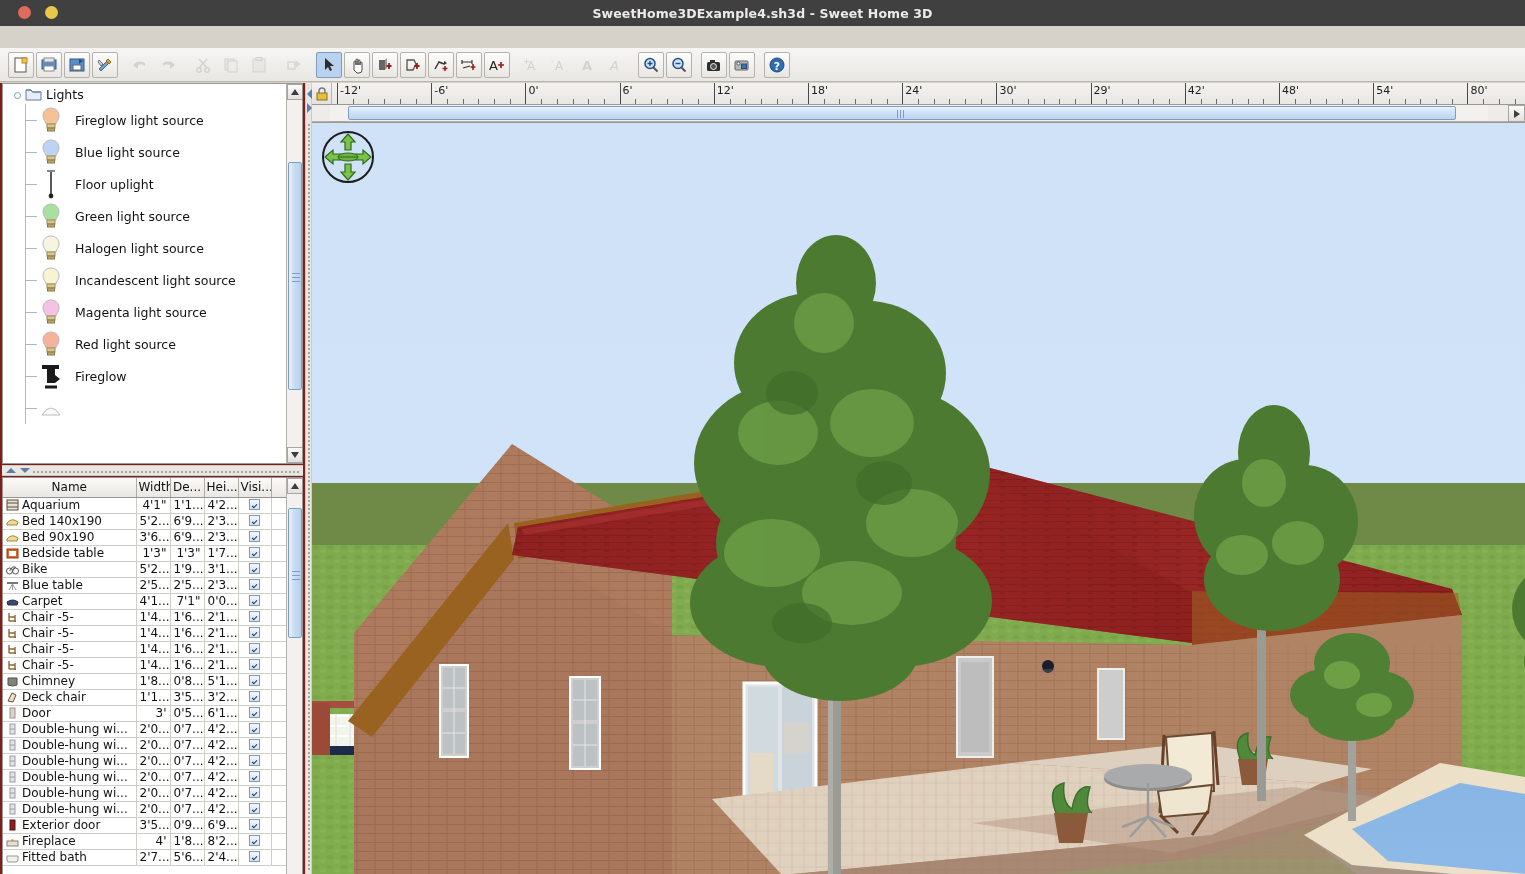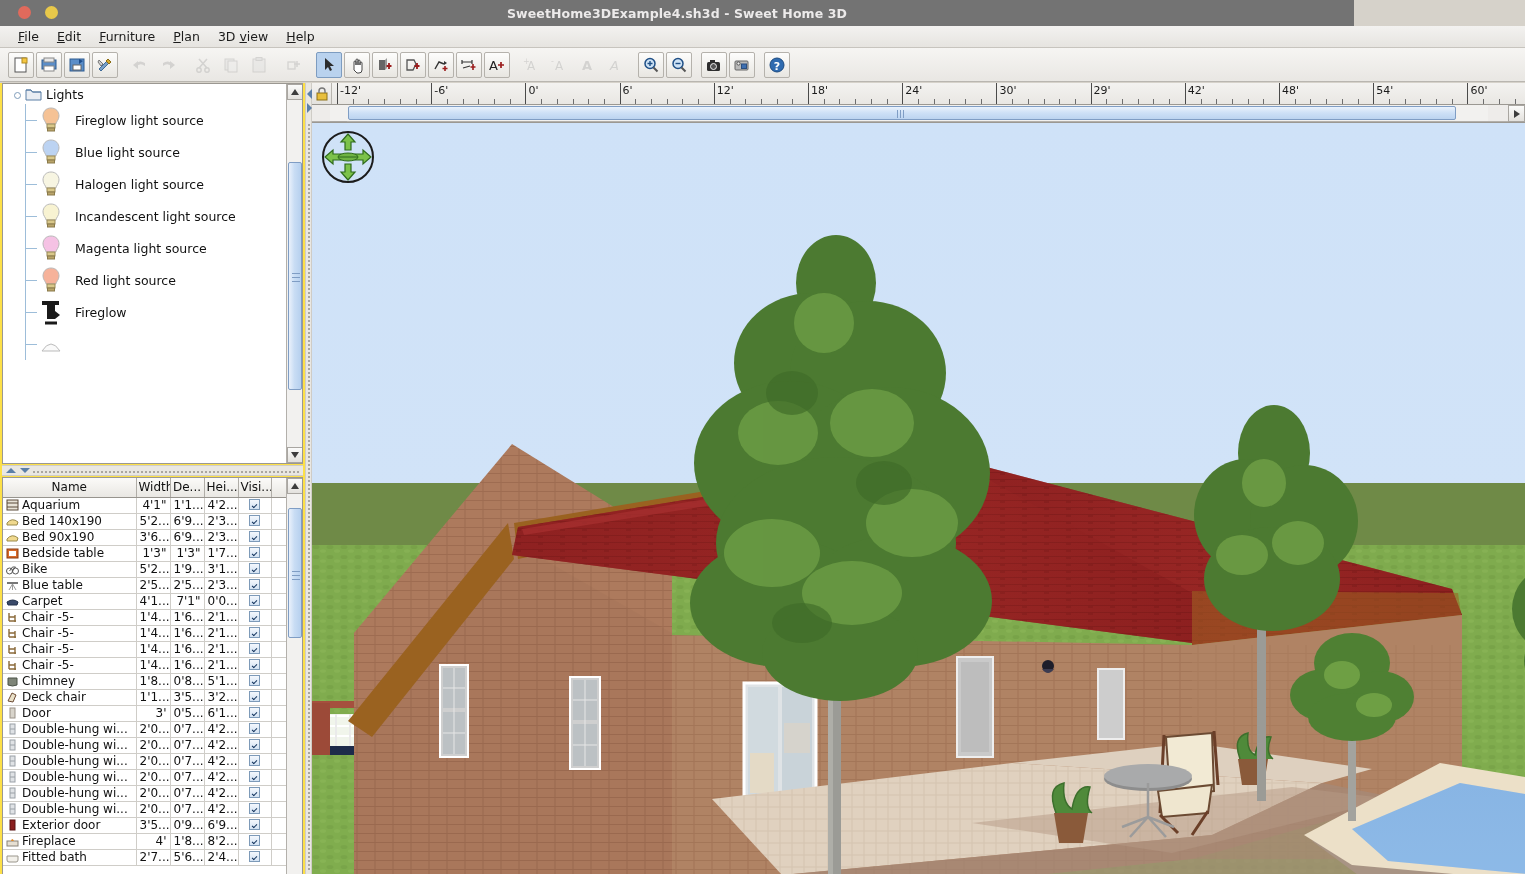--- a/index.html
+++ b/index.html
@@ -5,22 +5,22 @@
   * { box-sizing: border-box; margin:0; padding:0; }
   html,body{
     width:1525px; height:874px; overflow:hidden;
     font-family:"DejaVu Sans", sans-serif;
     background:#d6d2ca;
   }
   #app{ position:relative; width:1525px; height:874px; }
 
   
   .titlebar{
-    position:absolute; left:0; top:0; width:1354px; height:26px;
-    background:#737373; display:flex; align-items:center;
+    position:absolute; left:0; top:0; width:1525px; height:26px;
+    background:#404040; display:flex; align-items:center;
   }
   .win-btns{ position:absolute; left:18px; top:6px; display:flex; gap:14px; }
   .wb{ width:13px; height:13px; border-radius:50%; }
   .wb.close{ background:#e06a5c; }
   .wb.min{ background:#e8c84a; }
   .title-text{
     width:100%; text-align:center; color:#eceaea;
     font-size:12.5px; font-weight:bold; letter-spacing:.1px;
     font-family:"DejaVu Sans", sans-serif;
   }
@@ -54,21 +54,21 @@
     position:relative; cursor:default;
   }
   .tbtn.flat{ border-color:transparent; background:transparent; }
   .tbtn.sel{ background:#b9d2ee; border-color:#7d9cc0; }
   .tbtn.dis{ opacity:.32; }
   .tbtn svg{ display:block; }
 
   
   .leftpane{
     position:absolute; left:0; top:83px; width:305px; height:791px;
-    background:#fde047;
+    background:#7f1d1d;
   }
   .tree-wrap{
     position:absolute; left:2px; top:0px; width:301px; height:381px;
     background:#ffffff; border:1px solid #9b9892; overflow:hidden;
   }
   .tree{ position:absolute; left:0; top:0; width:283px; }
   .tree-root{
     display:flex; align-items:center; height:20px; padding-left:8px; gap:4px;
   }
   .handle{
@@ -224,28 +224,20 @@
 <div id="app">
 
   <div class="titlebar">
     <div class="win-btns">
       <div class="wb close"></div>
       <div class="wb min"></div>
     </div>
     <div class="title-text">SweetHome3DExample4.sh3d - Sweet Home 3D</div>
   </div>
 
-  <div class="menubar">
-    <div class="menu-item"><u>F</u><span>ile</span></div>
-    <div class="menu-item"><u>E</u>dit</div>
-    <div class="menu-item"><u>F</u>urniture</div>
-    <div class="menu-item"><u>P</u>lan</div>
-    <div class="menu-item">3D&nbsp;<u>v</u>iew</div>
-    <div class="menu-item"><u>H</u>elp</div>
-  </div>
 
   <div class="toolbar">
 
     <div class="tbtn">
       <svg width="18" height="18" viewBox="0 0 18 18">
           <rect x="3" y="2" width="11" height="14" fill="#fff" stroke="#555"></rect>
           <rect x="10" y="2" width="5" height="5" fill="#f5c743" stroke="#b08a1f"></rect>
         </svg>
     </div>
     <div class="tbtn">
@@ -456,20 +448,40 @@
             </div>
             <div class="tree-row">
               <span class="tree-icon">
   <svg width="26" height="28" viewBox="0 0 26 28">
     <path d="M13 2c5 0 8 3.6 8 8 0 3.6-2.6 5.4-3.2 8H8.2C7.6 15.4 5 13.6 5 10c0-4.4 3-8 8-8z" fill="#bcd3f2" stroke="#b9b9b9"></path>
     <rect x="9" y="18" width="8" height="4" fill="#d9c88a" stroke="#9a8a5a"></rect>
     <rect x="9.5" y="22" width="7" height="3" fill="#b9a46a" stroke="#8a7a4a"></rect>
   </svg>
               </span>
               <span class="tree-text">Blue light source</span>
+            </div>
+            <div class="tree-row">
+              <span class="tree-icon">
+                <svg width="26" height="30" viewBox="0 0 26 30">
+                  <path d="M13 2v24" stroke="#5a5a5a" stroke-width="2"></path>
+                  <circle cx="13" cy="27" r="2.4" fill="#222"></circle>
+                  <path d="M9 2h8" stroke="#888" stroke-width="2"></path>
+                </svg>
+              </span>
+              <span class="tree-text">Floor uplight</span>
+            </div>
+            <div class="tree-row">
+              <span class="tree-icon">
+  <svg width="26" height="28" viewBox="0 0 26 28">
+    <path d="M13 2c5 0 8 3.6 8 8 0 3.6-2.6 5.4-3.2 8H8.2C7.6 15.4 5 13.6 5 10c0-4.4 3-8 8-8z" fill="#a9e0a0" stroke="#b9b9b9"></path>
+    <rect x="9" y="18" width="8" height="4" fill="#d9c88a" stroke="#9a8a5a"></rect>
+    <rect x="9.5" y="22" width="7" height="3" fill="#b9a46a" stroke="#8a7a4a"></rect>
+  </svg>
+              </span>
+              <span class="tree-text">Green light source</span>
             </div>
             <div class="tree-row">
               <span class="tree-icon">
   <svg width="26" height="28" viewBox="0 0 26 28">
     <path d="M13 2c5 0 8 3.6 8 8 0 3.6-2.6 5.4-3.2 8H8.2C7.6 15.4 5 13.6 5 10c0-4.4 3-8 8-8z" fill="#f7f5e2" stroke="#b9b9b9"></path>
     <rect x="9" y="18" width="8" height="4" fill="#d9c88a" stroke="#9a8a5a"></rect>
     <rect x="9.5" y="22" width="7" height="3" fill="#b9a46a" stroke="#8a7a4a"></rect>
   </svg>
               </span>
               <span class="tree-text">Halogen light source</span>
@@ -928,21 +940,21 @@
           <div class="tick minor" style="left: 1029.8px;"></div>
           <div class="tick minor" style="left: 1045.5px;"></div>
           <div class="tick major" style="left: 1061.2px;"></div>
           <div class="tick-lbl" style="left: 1064.2px;">54'</div>
           <div class="tick minor" style="left: 1076.9px;"></div>
           <div class="tick minor" style="left: 1092.6px;"></div>
           <div class="tick minor" style="left: 1108.3px;"></div>
           <div class="tick minor" style="left: 1124px;"></div>
           <div class="tick minor" style="left: 1139.7px;"></div>
           <div class="tick major" style="left: 1155.4px;"></div>
-          <div class="tick-lbl" style="left: 1158.4px;">60'</div>
+          <div class="tick-lbl" style="left: 1158.4px;">80'</div>
           <div class="tick minor" style="left: 1171.1px;"></div>
           <div class="tick minor" style="left: 1186.8px;"></div>
           <div class="tick minor" style="left: 1202.5px;"></div>
         </div>
     </div>
 
     <div class="hscroll">
       <div class="hs-arrow" style="left:18px">
         <svg width="6" height="8">
             <path d="M0 4l6-4v8z" fill="#3d3d3d"></path>

